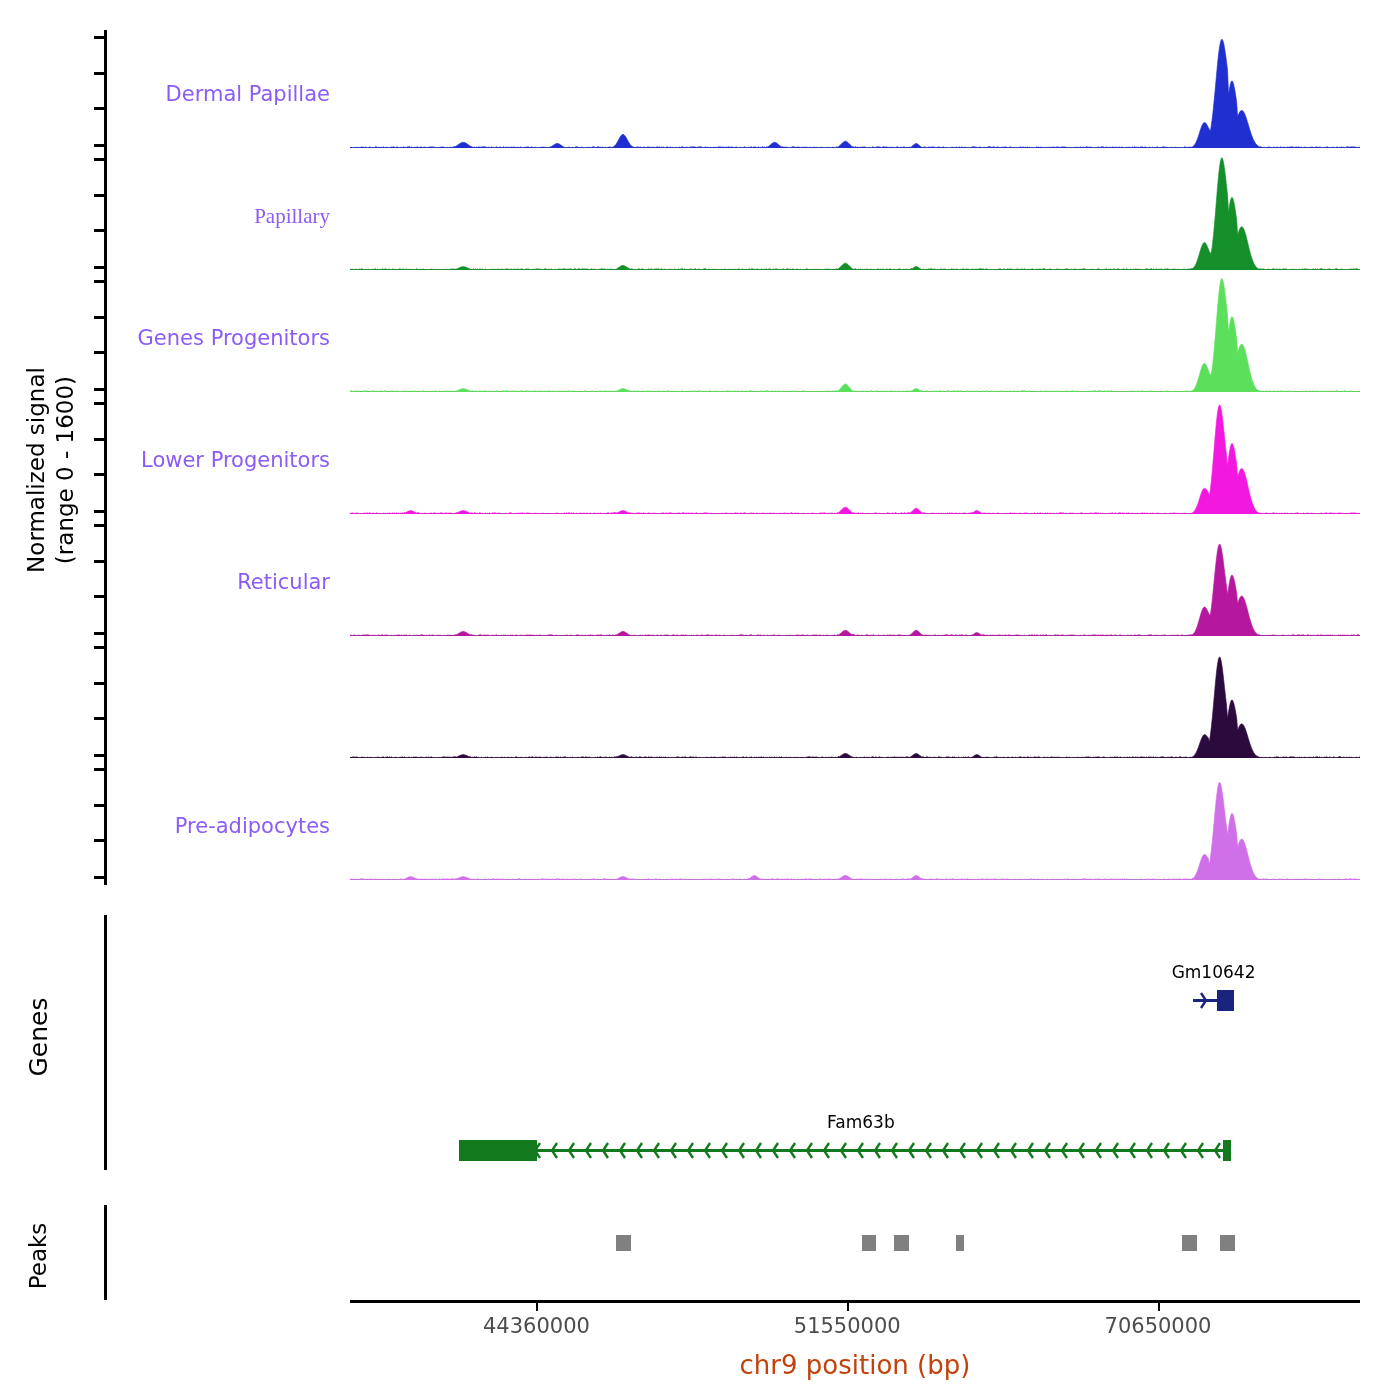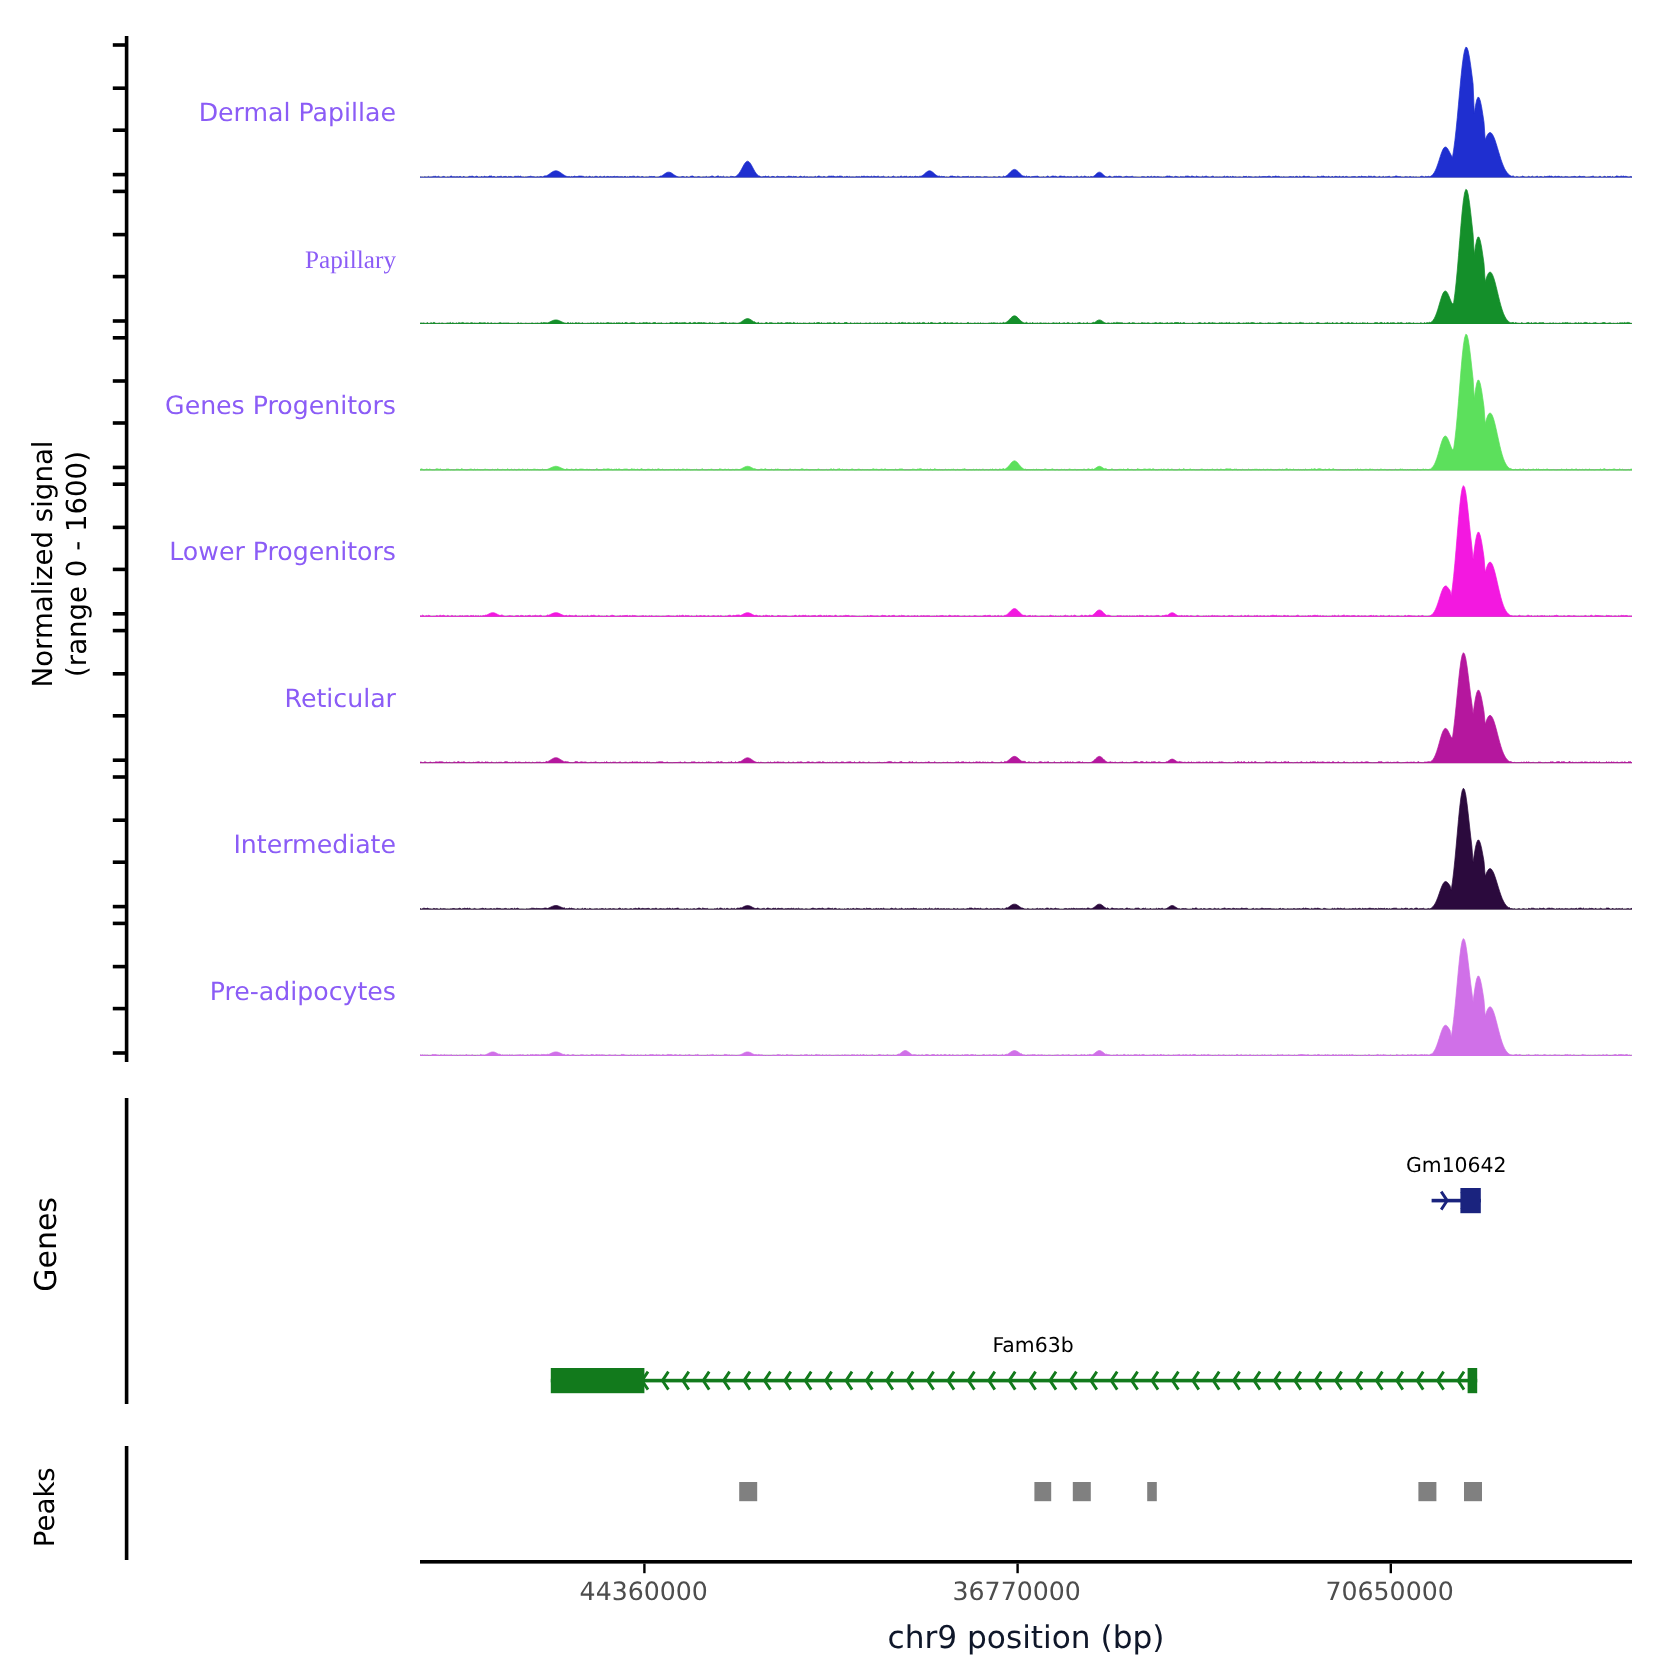--- a/index.html
+++ b/index.html
@@ -174,21 +174,21 @@
     transform: translateX(-50%);
     white-space: nowrap;
   }
   #xlabel {
     position: absolute;
     left: 350px;
     top: 1350px;
     width: 1010px;
     text-align: center;
     font-size: 26px;
-    color: #0f172a;
+    color: #c2410c;
   }
 </style>
 </head>
 <body>
 
 <div id="root">
 
   <div class="ylabel" id="signal-ylabel">Normalized signal
 (range 0 - 1600)</div>
 
@@ -348,26 +348,25 @@
       <div class="peak-box" style="left: 606px; width: 8.08px;"></div>
       <div class="peak-box" style="left: 832.24px; width: 15.15px;"></div>
       <div class="peak-box" style="left: 869.61px; width: 15.15px;"></div>
     </div>
 
   <div id="xaxis-line"></div>
   <div id="xticks">
       <div class="xtick" style="left: 536.462px;"></div>
       <div class="xticklabel" style="left: 536.462px;">44360000</div>
       <div class="xtick" style="left: 847.231px;"></div>
-      <div class="xticklabel" style="left: 847.231px;">36770000</div>
+      <div class="xticklabel" style="left: 847.231px;">51550000</div>
       <div class="xtick" style="left: 1158px;"></div>
       <div class="xticklabel" style="left: 1158px;">70650000</div>
     </div>
   <div id="xlabel">chr9 position (bp)</div>
 
 <div class="track-label" style="position: absolute; left: 0px; width: 330px; text-align: right; top: 82px; padding-right: 12px;">Dermal Papillae</div>
     <div class="track-label" style="position: absolute; left: 0px; width: 330px; text-align: right; top: 204px; padding-right: 12px; font-family: Liberation Serif, serif;">Papillary</div>
     <div class="track-label" style="position: absolute; left: 0px; width: 330px; text-align: right; top: 326px; padding-right: 12px;">Genes Progenitors</div>
     <div class="track-label" style="position: absolute; left: 0px; width: 330px; text-align: right; top: 448px; padding-right: 12px;">Lower Progenitors</div>
     <div class="track-label" style="position: absolute; left: 0px; width: 330px; text-align: right; top: 570px; padding-right: 12px;">Reticular</div>
-    <div class="track-label" style="position: absolute; left: 0px; width: 330px; text-align: right; top: 692px; padding-right: 12px;">Intermediate</div>
     <div class="track-label" style="position: absolute; left: 0px; width: 330px; text-align: right; top: 814px; padding-right: 12px;">Pre-adipocytes</div>
   </div>
 
 </body></html>

